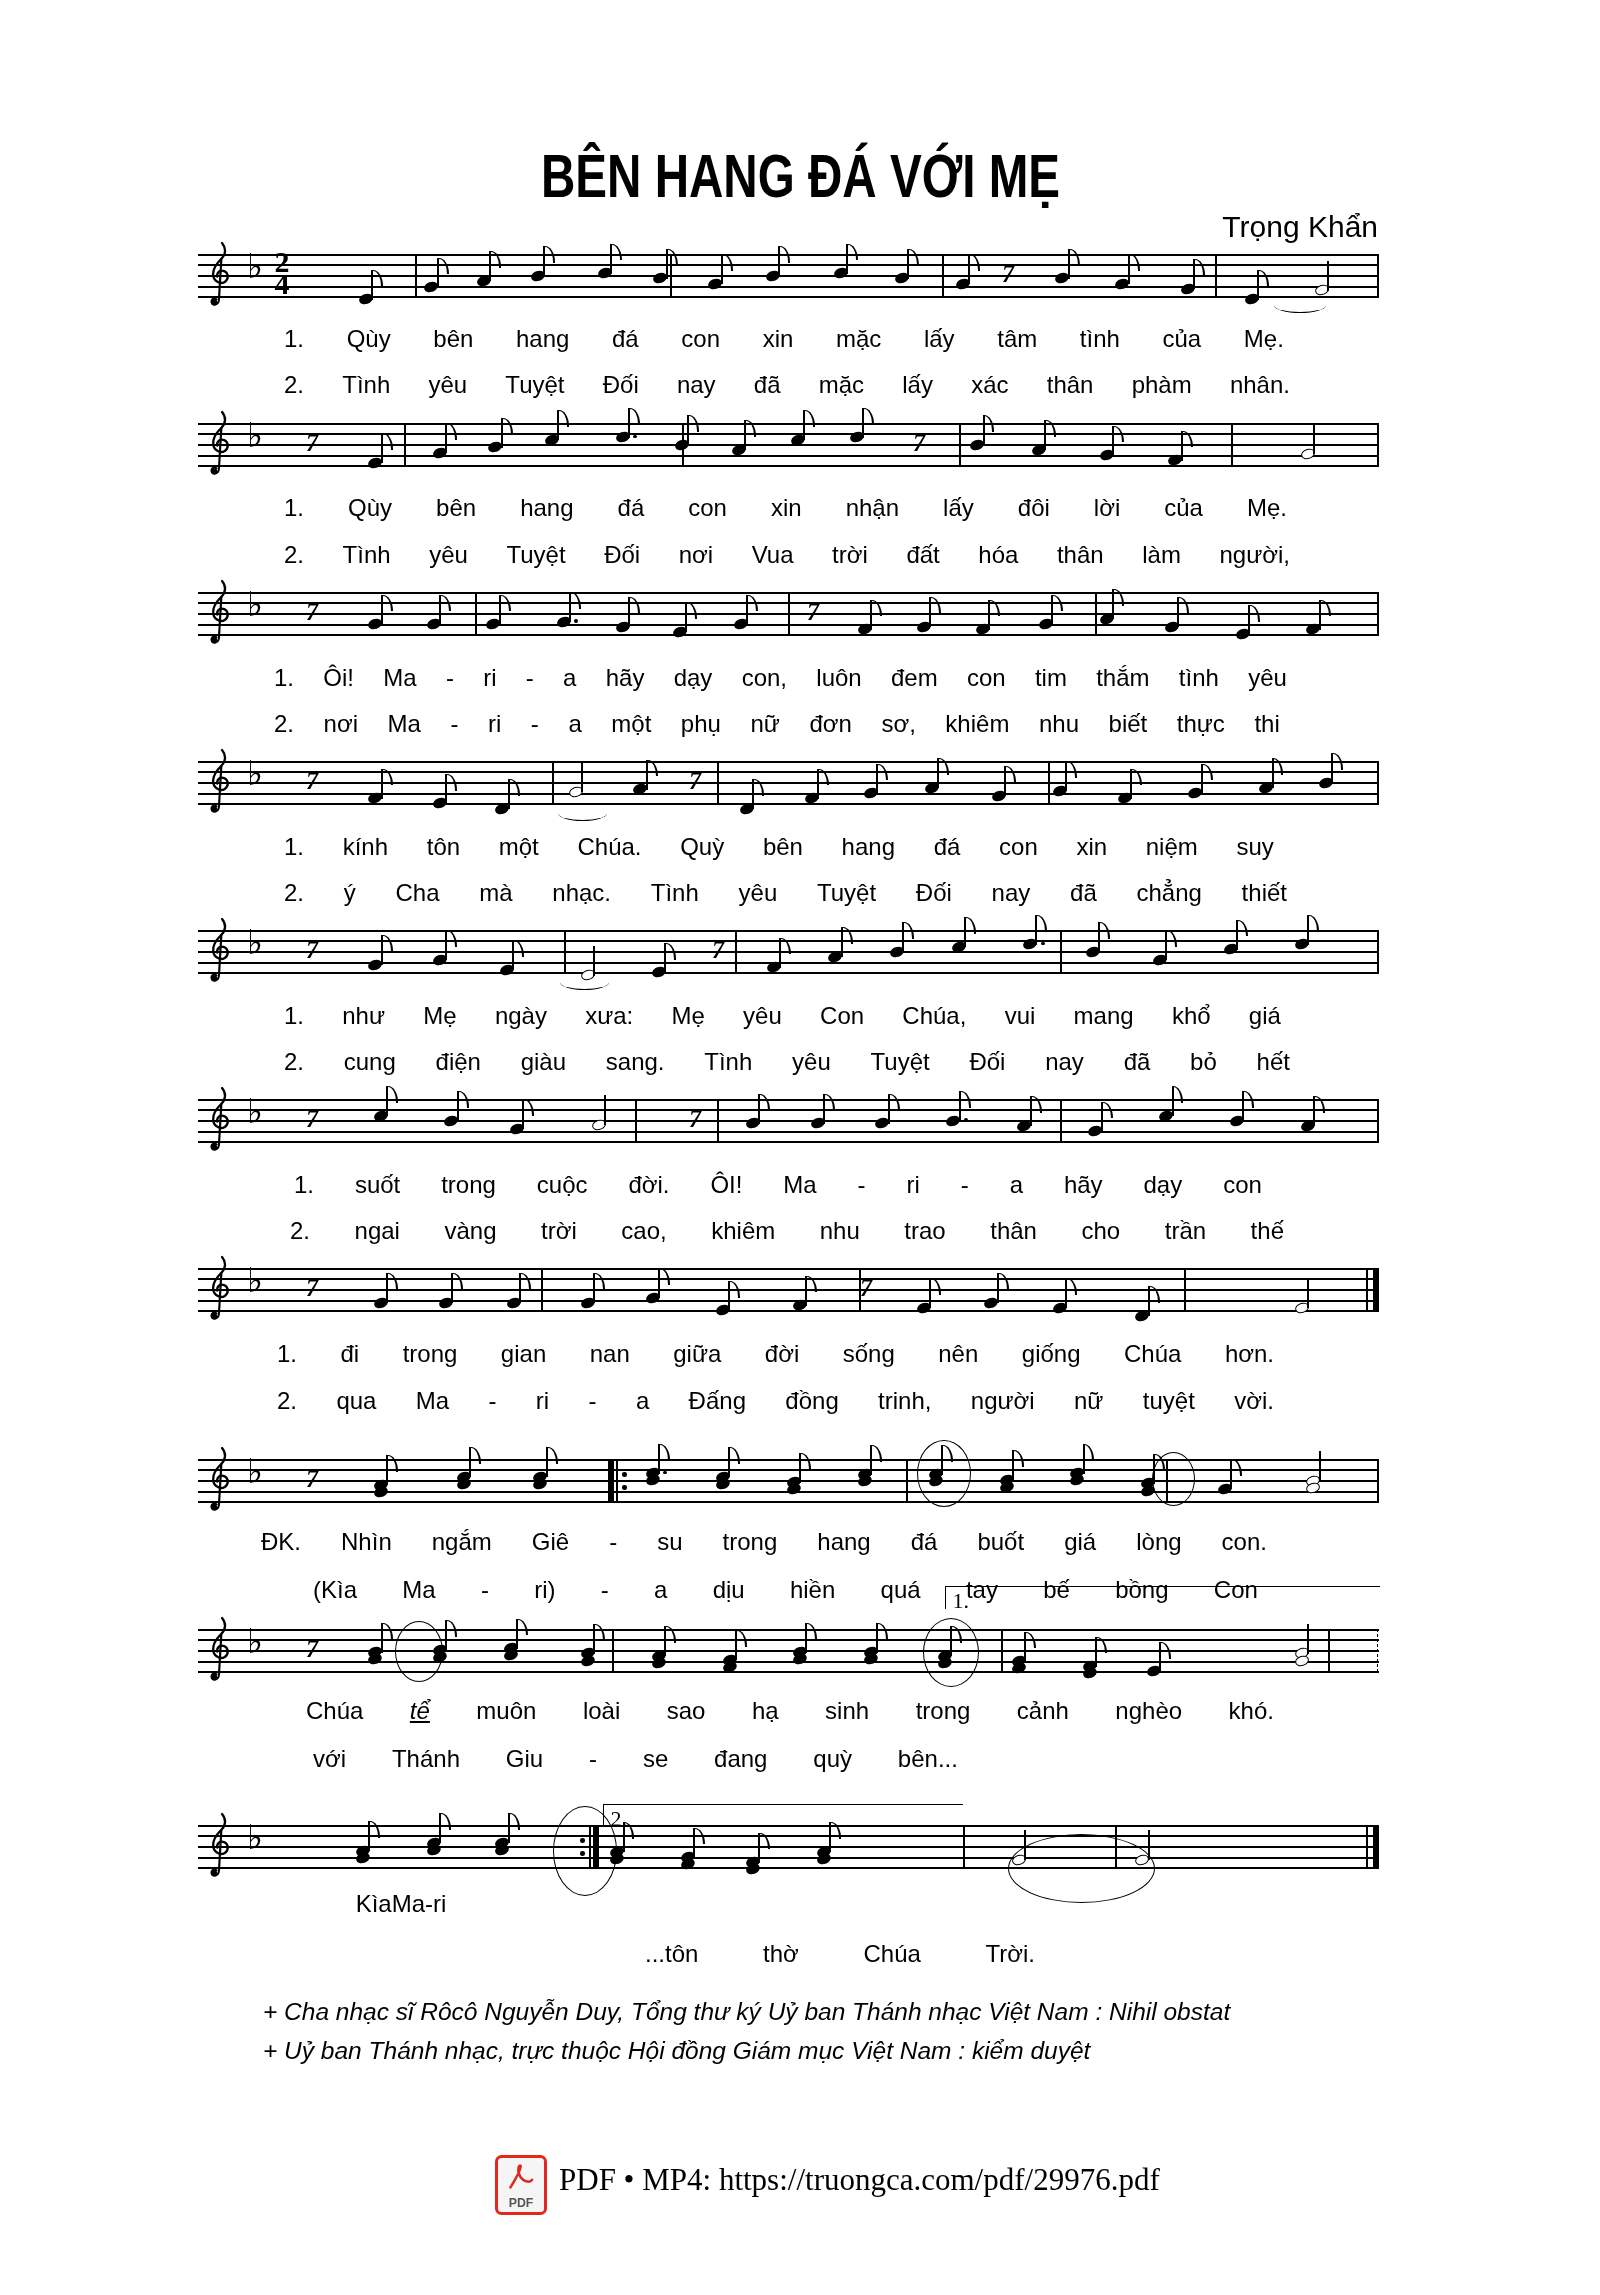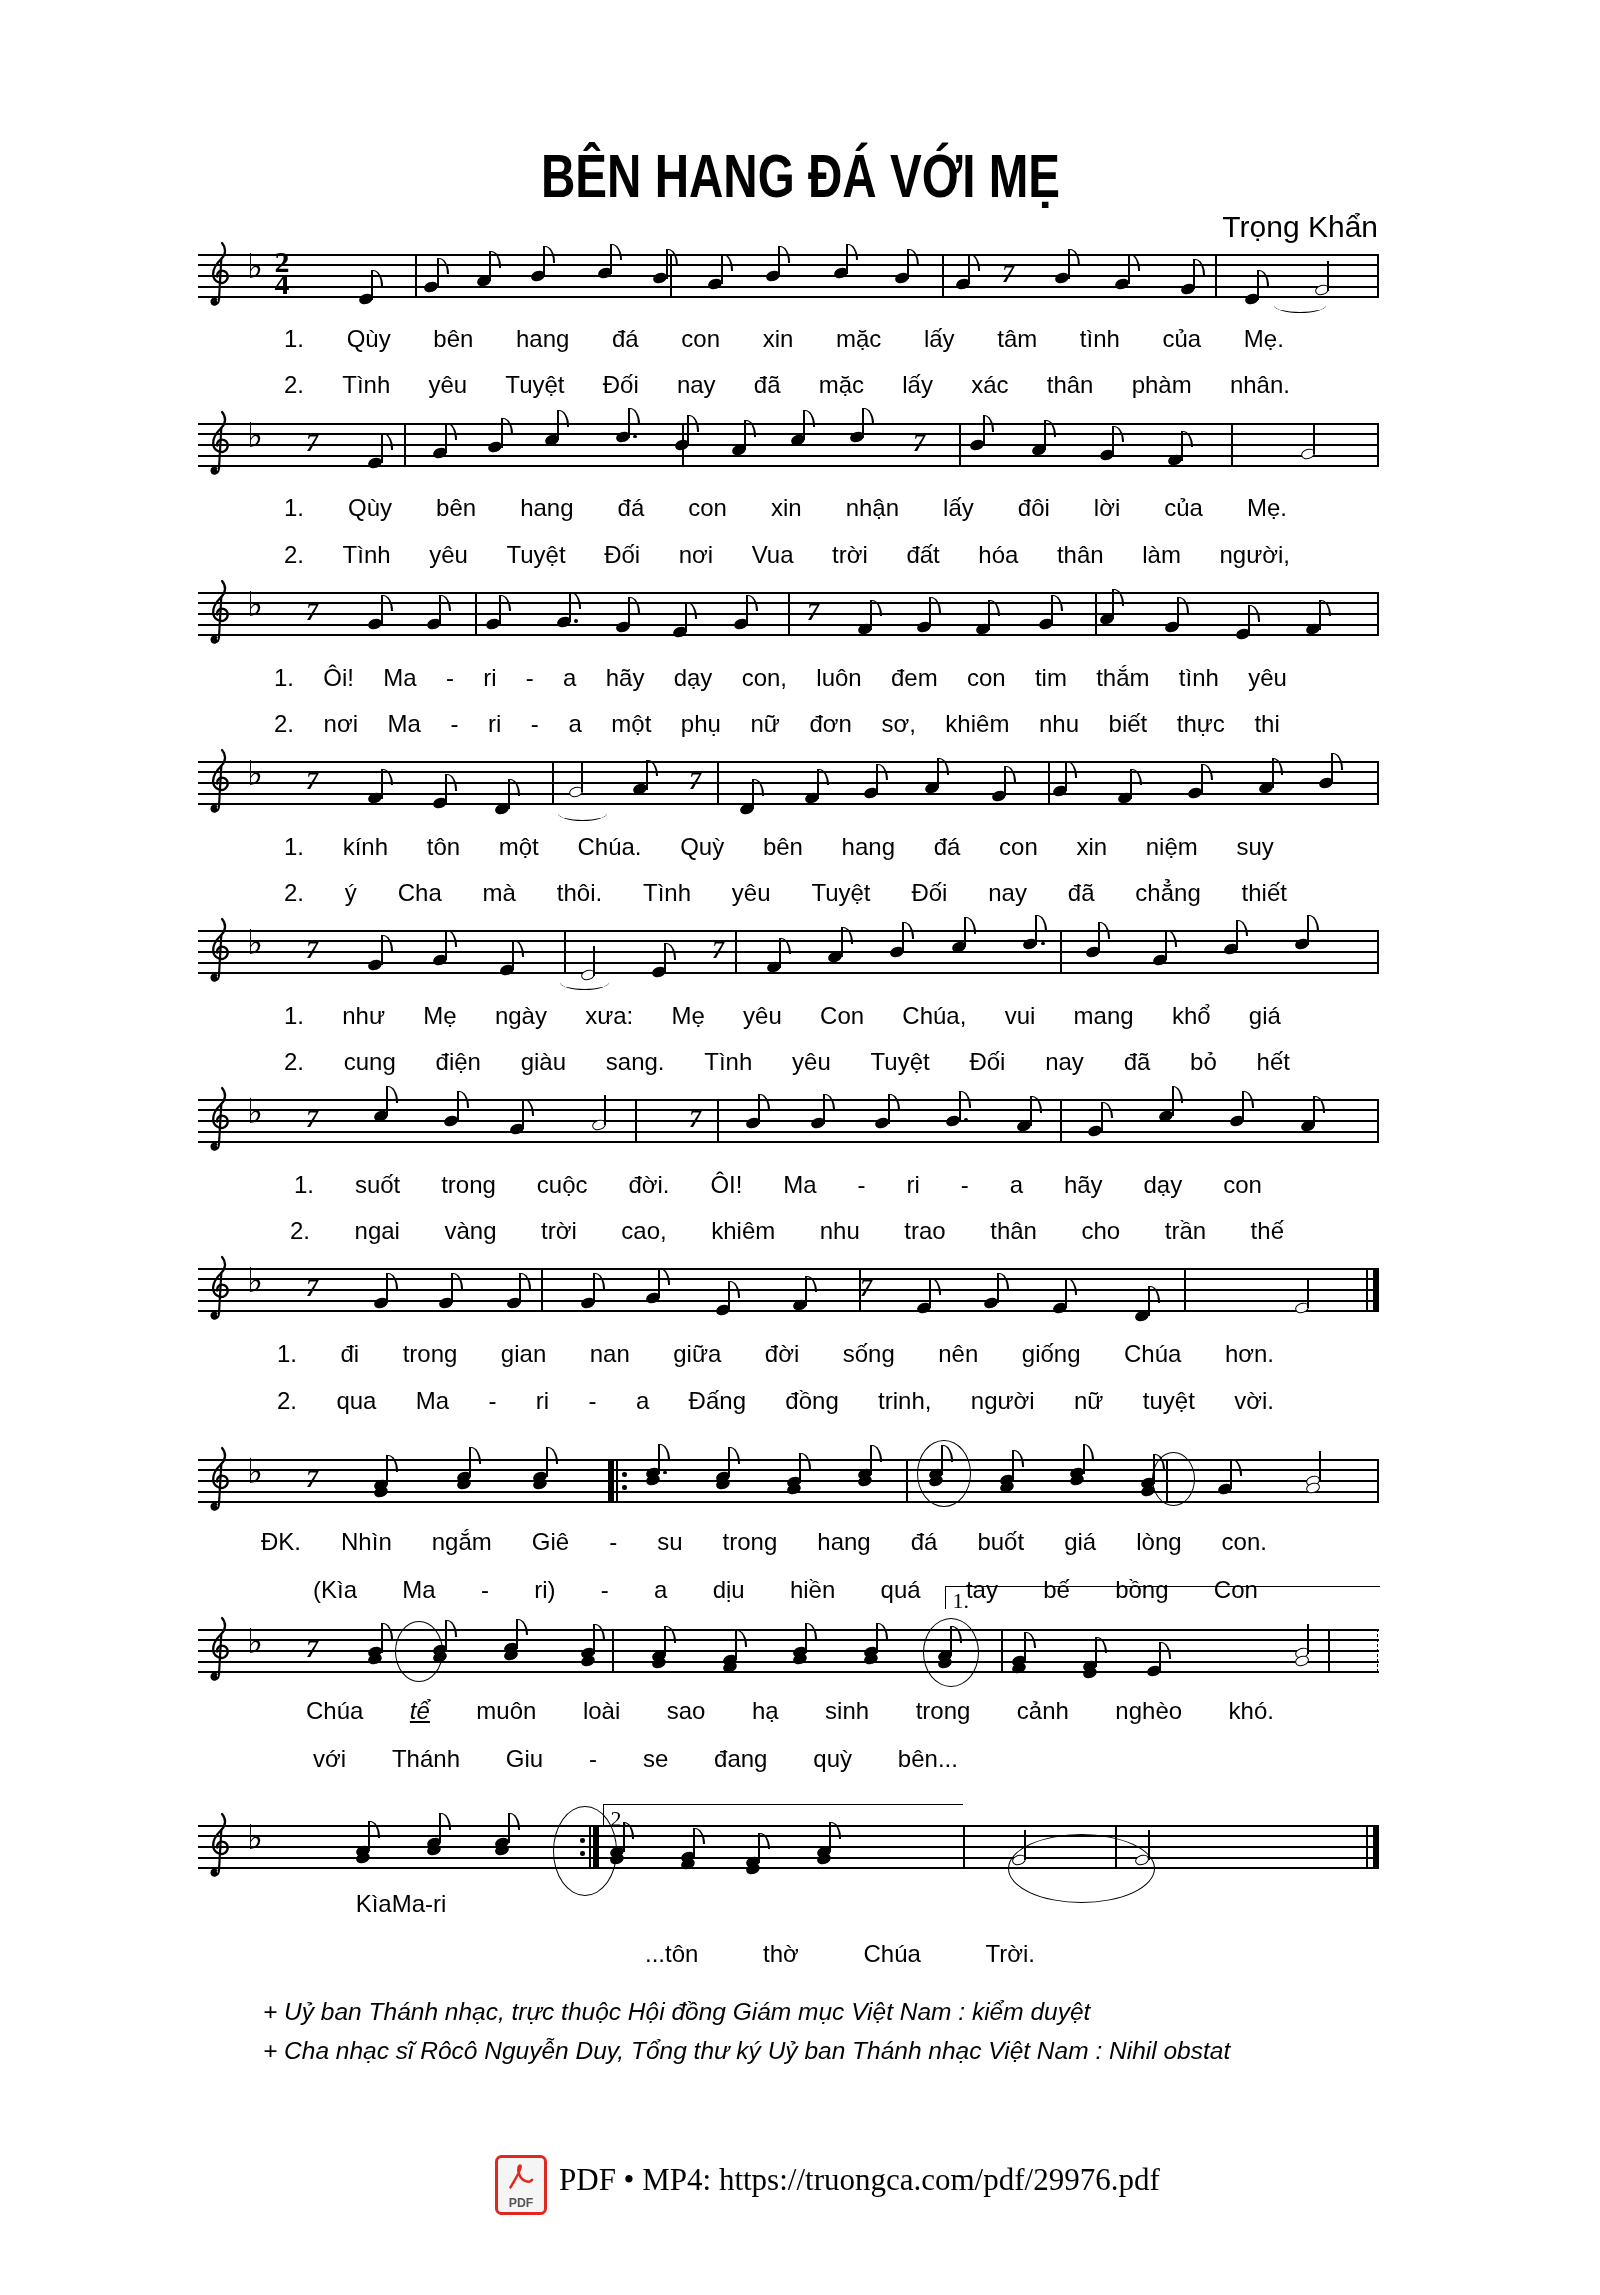--- a/index.html
+++ b/index.html
@@ -807,21 +807,21 @@
         <span>con</span>
         <span>xin</span>
         <span>niệm</span>
         <span>suy</span>
       </div>
       <div class="lyric" style="left: 284px; top: 877px; width: 1003px;">
         <span>2.</span>
         <span>ý</span>
         <span>Cha</span>
         <span>mà</span>
-        <span>thôi.</span>
+        <span>nhạc.</span>
         <span>Tình</span>
         <span>yêu</span>
         <span>Tuyệt</span>
         <span>Đối</span>
         <span>nay</span>
         <span>đã</span>
         <span>chẳng</span>
         <span>thiết</span>
       </div>
       <div class="lyric" style="left: 284px; top: 1000px; width: 997px;">
@@ -991,22 +991,22 @@
       <div class="circ" style="left: 923px; top: 1618px; width: 54px; height: 67px;"></div>
       <div class="circ" style="left: 553px; top: 1806px; width: 62px; height: 88px;"></div>
       <div class="circ" style="left: 1008px; top: 1834px; width: 145px; height: 67px;"></div>
       <div class="tie" style="left: 1274px; top: 298px; width: 52px;"></div>
       <div class="tie" style="left: 558px; top: 806px; width: 49px;"></div>
       <div class="tie" style="left: 560px; top: 975px; width: 49px;"></div>
     </div>
 
   <div class="footnote">
     <div class="fn-items">
+      <div class="fn-item">+ Cha nhạc sĩ Rôcô Nguyễn Duy, Tổng thư ký Uỷ ban Thánh nhạc Việt Nam : Nihil obstat</div>
       <div class="fn-item">+ Uỷ ban Thánh nhạc, trực thuộc Hội đồng Giám mục Việt Nam : kiểm duyệt</div>
-      <div class="fn-item">+ Cha nhạc sĩ Rôcô Nguyễn Duy, Tổng thư ký Uỷ ban Thánh nhạc Việt Nam : Nihil obstat</div>
     </div>
   </div>
 
   <div class="linkline">
     <div class="pdficon">
       <svg class="squig" viewBox="0 0 46 44">
         <path d="M8 40 C20 20 26 8 24 6 C22 4 18 10 22 20 C26 30 38 34 42 28" fill="none" stroke="#e0281e" stroke-width="4" stroke-linecap="round"></path>
       </svg>
       <div class="pdftxt">PDF</div>
     </div>

